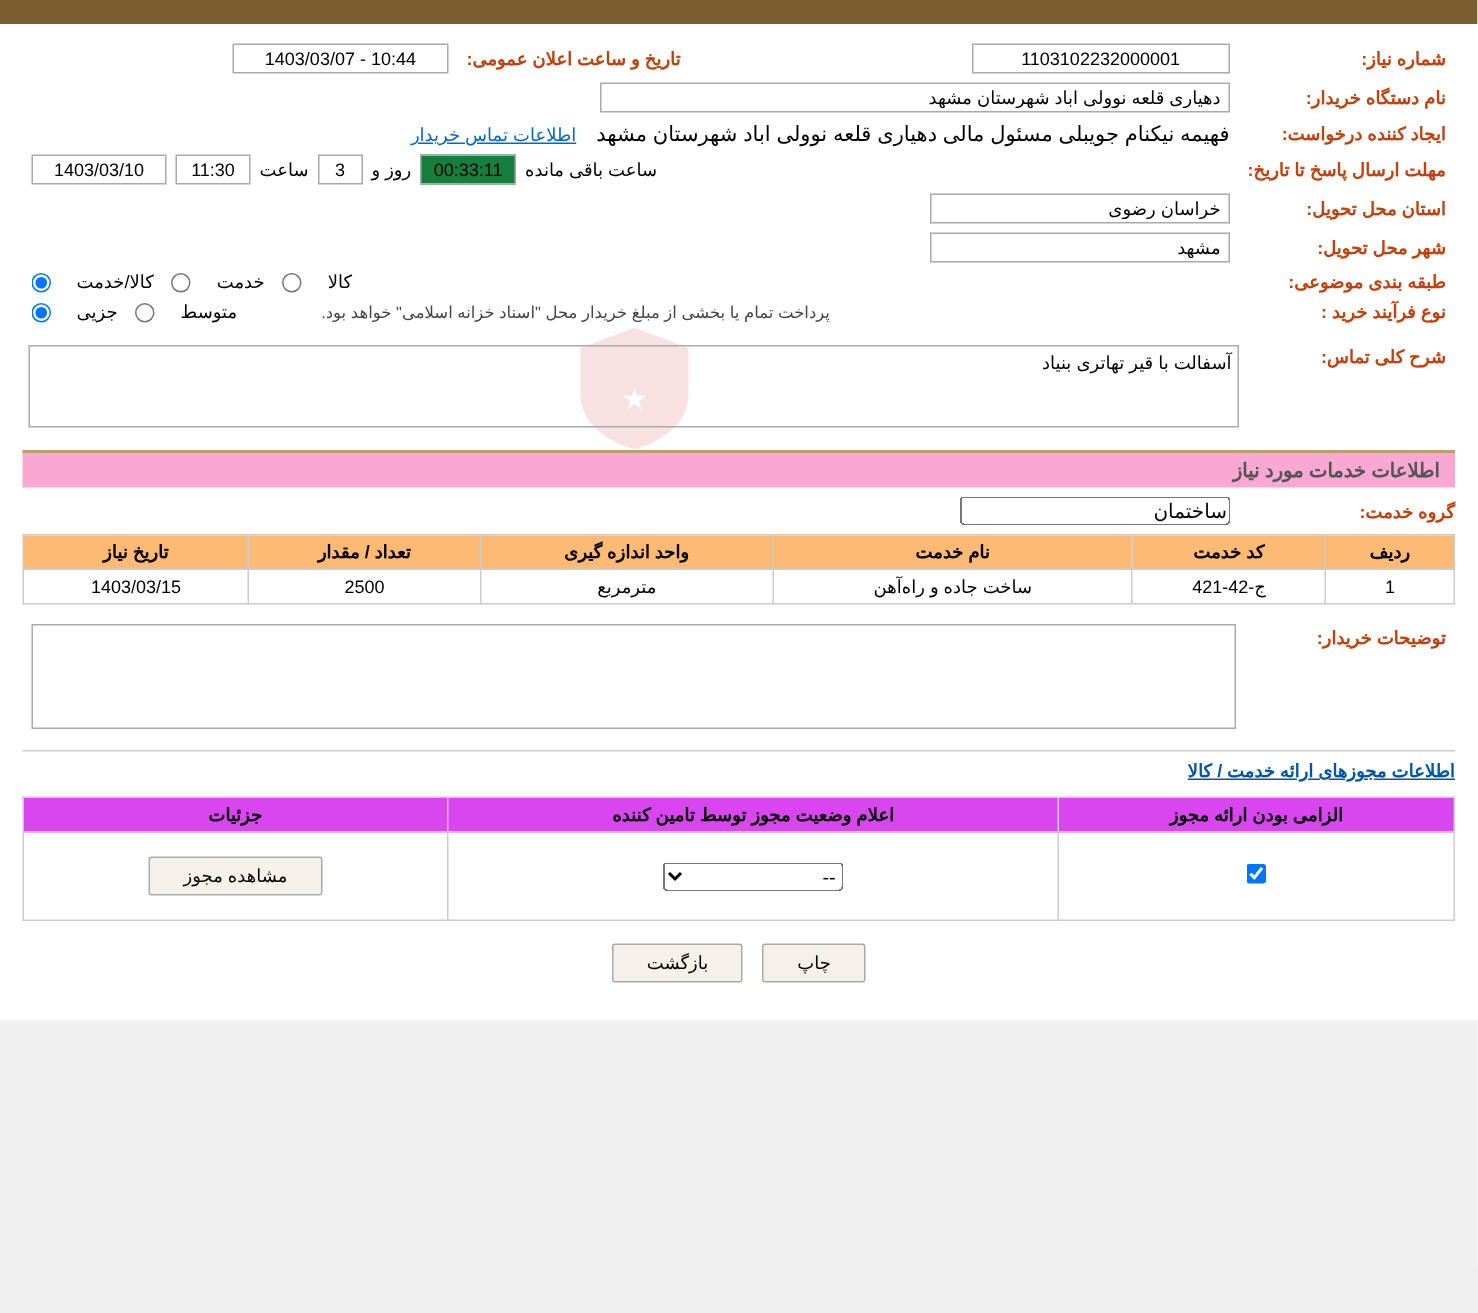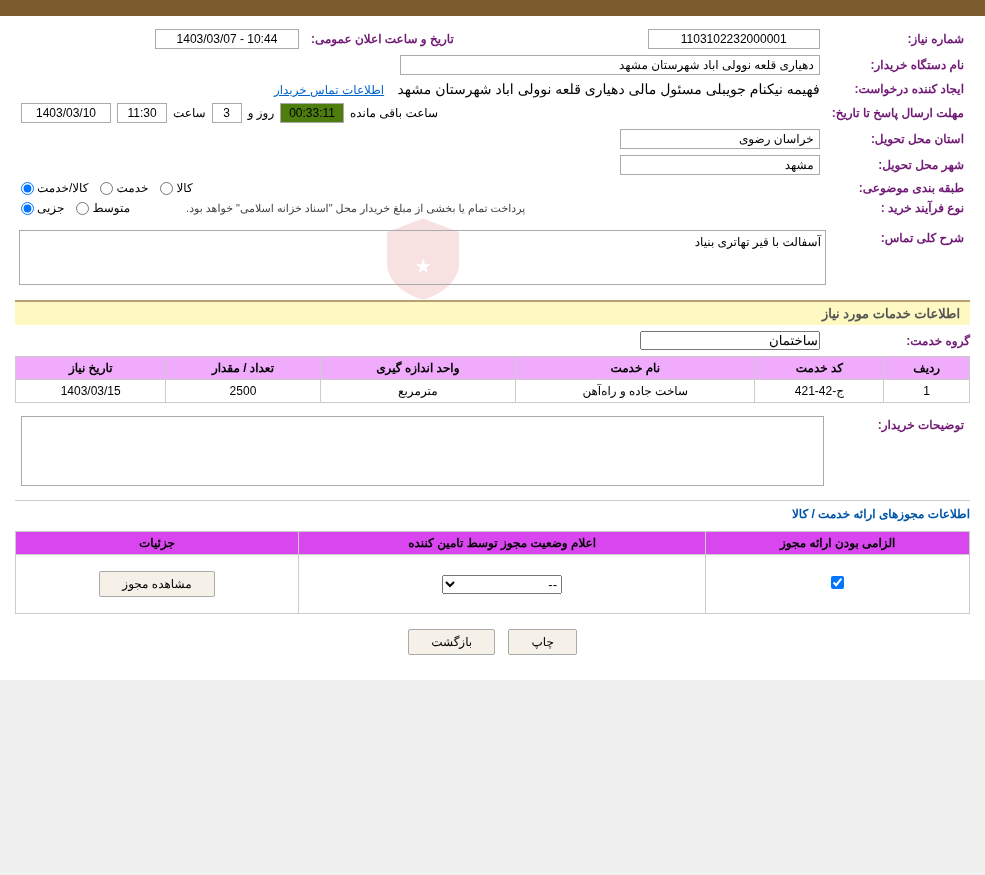--- a/index.html
+++ b/index.html
@@ -29,21 +29,21 @@
       width: 100%;
       border-collapse: collapse;
       margin-bottom: 5px;
     }
     .info-table td {
       padding: 3px 6px;
       vertical-align: middle;
     }
     .label-cell {
       text-align: right;
-      color: #701a75;
+      color: #c2410c;
       white-space: nowrap;
       font-weight: bold;
       width: 140px;
     }
     .value-cell input[type="text"] {
       border: 1px solid #aaa;
       padding: 2px 5px;
       font-family: Tahoma, Arial, sans-serif;
       font-size: 12px;
       direction: rtl;
@@ -51,40 +51,40 @@
     .value-cell {
       text-align: right;
     }
     .link-blue {
       color: #0066cc;
       cursor: pointer;
       text-decoration: underline;
     }
     .timer-box {
       border: 1px solid #aaa;
-      background: #4d7c0f;
+      background: #15803d;
       padding: 2px 8px;
       font-size: 12px;
       min-width: 60px;
       text-align: center;
       direction: ltr;
     }
     .radio-group {
       display: flex;
       align-items: center;
       gap: 12px;
       justify-content: flex-end;
     }
     .radio-item {
       display: flex;
       align-items: center;
-      gap: 3px;
+      gap: 17px;
     }
     .section-divider {
-      background: #fef9c3;
+      background: #f9a8d4;
       color: #555;
       padding: 4px 10px;
       font-size: 13px;
       font-weight: bold;
       margin: 8px 0 6px 0;
       border-top: 2px solid #b8a070;
     }
     .sharh-box {
       border: 1px solid #aaa;
       min-height: 55px;
@@ -96,21 +96,21 @@
       font-size: 12px;
       resize: none;
       font-family: Tahoma, Arial, sans-serif;
     }
     .services-table {
       width: 100%;
       border-collapse: collapse;
       margin-top: 6px;
     }
     .services-table th {
-      background: #f0abfc;
+      background: #fdba74;
       border: 1px solid #ccc;
       padding: 4px 8px;
       text-align: center;
       font-size: 12px;
       font-weight: bold;
     }
     .services-table td {
       border: 1px solid #ccc;
       padding: 4px 8px;
       text-align: center;
@@ -128,20 +128,21 @@
       font-family: Tahoma, Arial, sans-serif;
     }
     .mojawez-section-title {
       text-align: right;
       color: #0055aa;
       font-size: 12px;
       font-weight: bold;
       padding: 6px 0 4px 0;
       border-top: 1px solid #ccc;
       margin-top: 8px;
+      text-decoration: underline;
     }
     .mojawez-table {
       width: 100%;
       border-collapse: collapse;
       margin-top: 6px;
     }
     .mojawez-table th {
       background: #d946ef;
       border: 1px solid #ccc;
       padding: 4px 8px;

